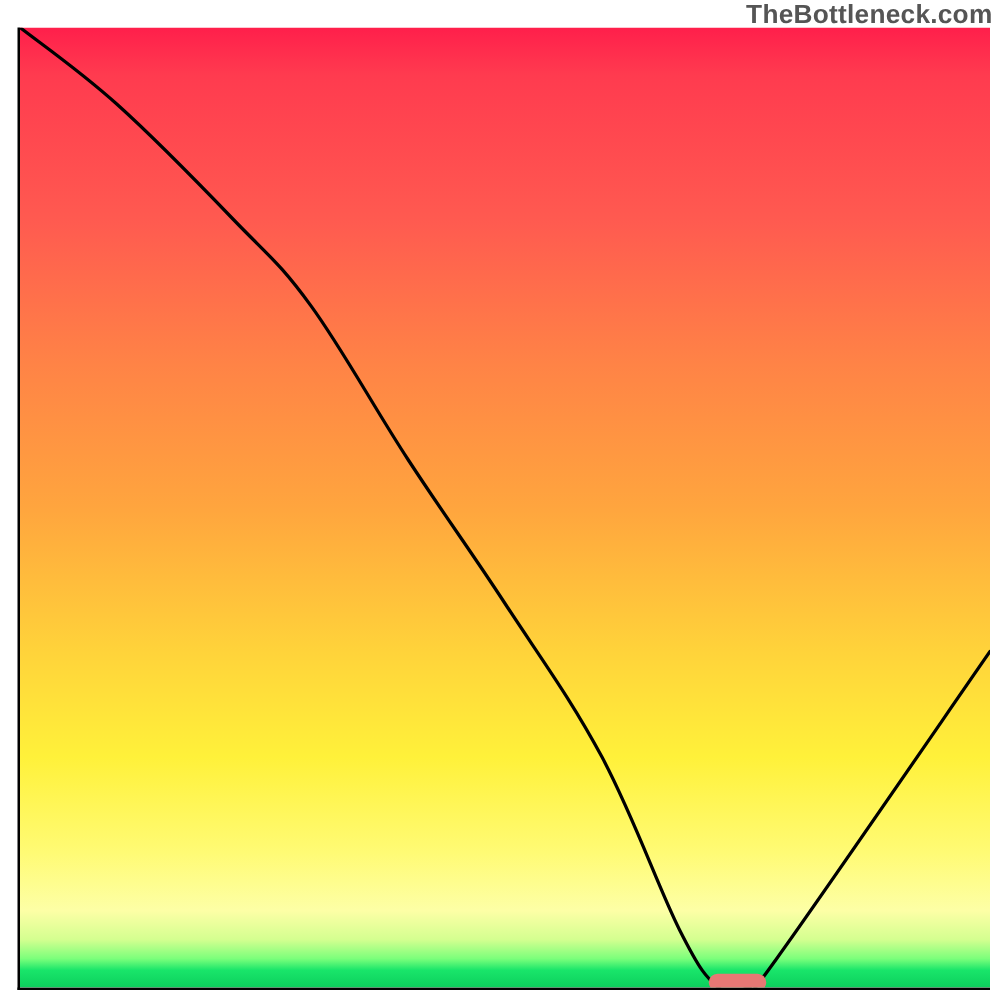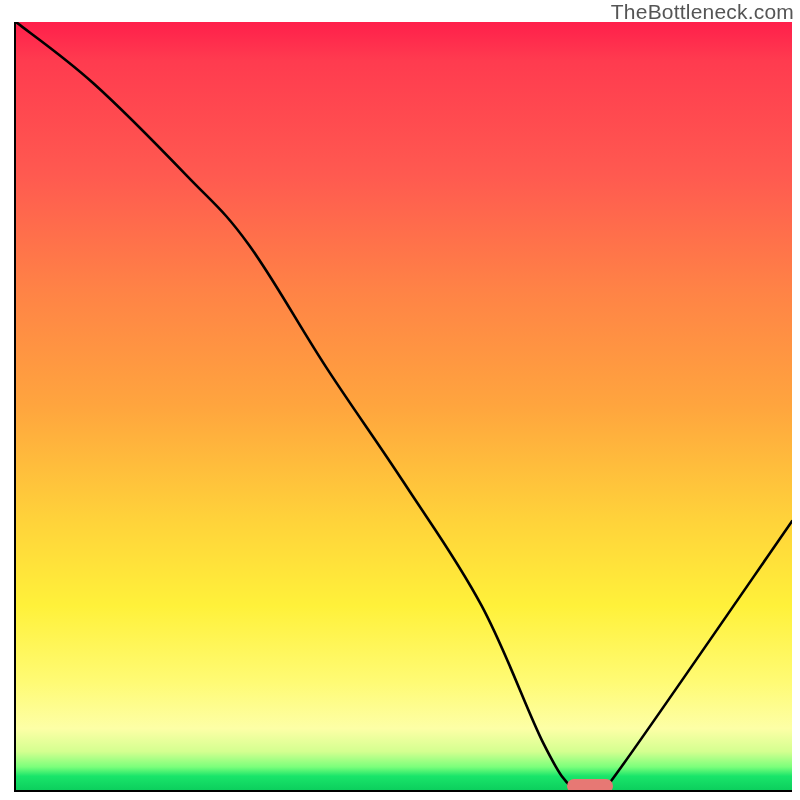--- a/index.html
+++ b/index.html
@@ -63,21 +63,21 @@
     border-radius: 50%;
     transform: translate(-50%, -50%);
     pointer-events: none;
   }
   .watermark {
     position: absolute;
     top: 0px;
     right: 6px;
     color: #555;
     font-size: 21px;
-    font-weight: 400;
+    font-weight: 700;
     letter-spacing: 0.2px;
   }
 </style>
 </head>
 <body>
 
 <div class="container">
 
   <div class="watermark">TheBottleneck.com</div>
 

